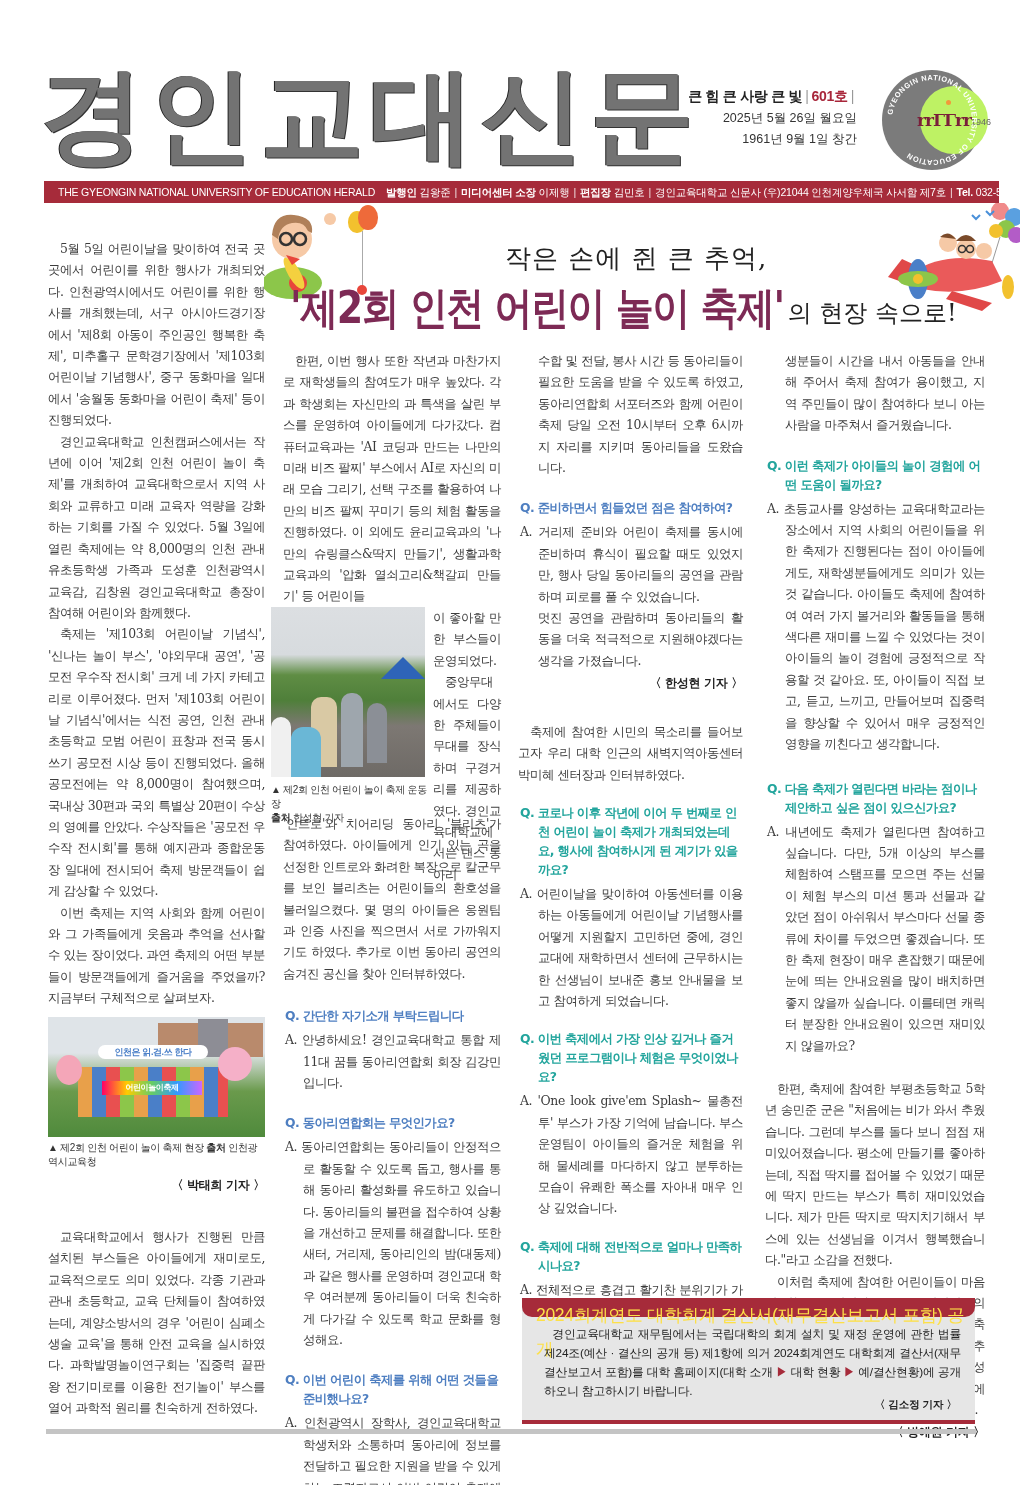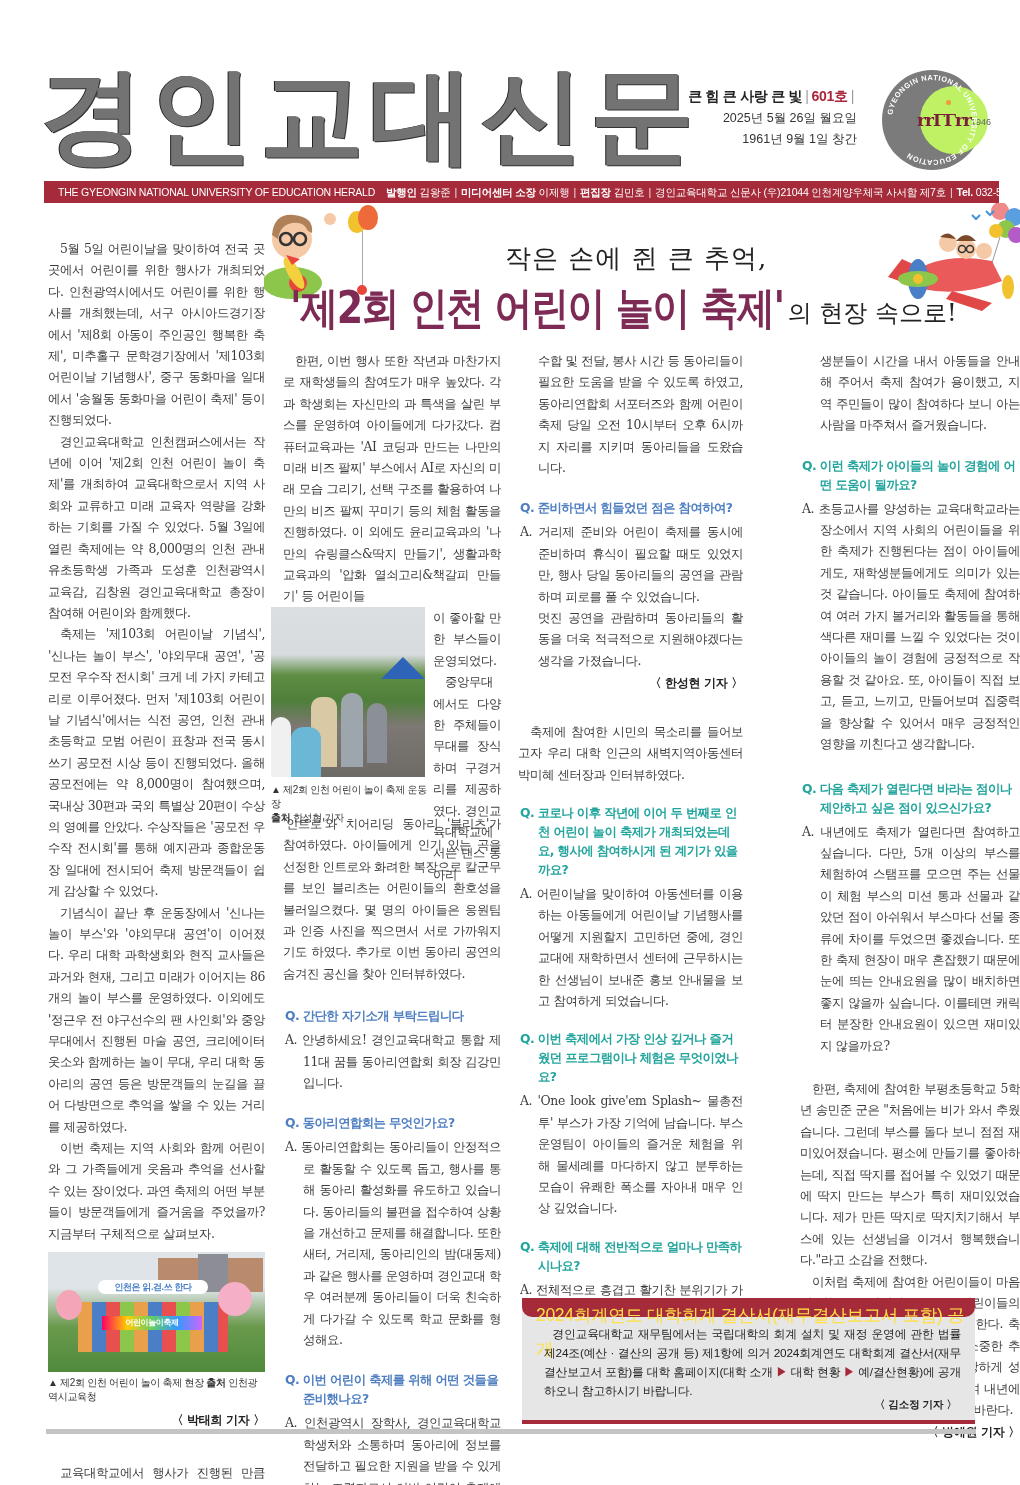--- a/index.html
+++ b/index.html
@@ -58,21 +58,21 @@
   .deco-balloon { border-radius: 50% 50% 48% 48%; }
   .string { position: absolute; width: 1px; background: #aaa; }
 
   
   .col { position: absolute; font-family: "DejaVu Serif", "Liberation Serif", serif; font-size: 12.4px; line-height: 21.4px; color: #3c3c3c; letter-spacing: -0.4px; }
   .col p { text-align: justify; text-indent: 12px; }
   .col p.noindent { text-indent: 0; }
   .col1 { left: 48px; top: 238px; width: 217px; }
   .col2 { left: 283px; top: 350px; width: 218px; }
   .col3 { left: 518px; top: 350px; width: 225px; }
-  .col4 { left: 800px; top: 350px; width: 220px; }
+  .col4 { left: 765px; top: 350px; width: 220px; }
 
   .q { font-family: "DejaVu Sans", sans-serif; font-weight: bold; font-size: 12.4px; line-height: 19px; padding-left: 20px; text-indent: -18px; letter-spacing: -0.6px; margin-top: 16px; }
   .q.blue { color: #4f7fc1; }
   .q.teal { color: #23a59d; }
   .a { padding-left: 20px; text-indent: -18px; text-align: justify; margin-top: 4px; }
   .byline { text-align: right; font-family: "DejaVu Sans", sans-serif; font-weight: bold; font-size: 12px; color: #222; margin-top: 2px; letter-spacing: -0.3px; }
 
   .photo { position: relative; overflow: hidden; }
   .caption { font-family: "Liberation Sans", sans-serif; font-size: 10px; line-height: 14px; color: #333; margin-top: 4px; letter-spacing: -0.3px; }
   .caption b { font-weight: bold; }
@@ -176,21 +176,20 @@
     <path d="M74 38 Q84 26 94 38" fill="#7a4a2a"></path>
     <path d="M58 34 Q66 26 74 36" fill="#7a4a2a"></path>
     <ellipse cx="126" cy="84" rx="6" ry="12" fill="#f2c12e"></ellipse>
   </svg>
 </section>
 
 <article class="col col1">
   <p>5월 5일 어린이날을 맞이하여 전국 곳곳에서 어린이를 위한 행사가 개최되었다. 인천광역시에서도 어린이를 위한 행사를 개최했는데, 서구 아시아드경기장에서 '제8회 아동이 주인공인 행복한 축제', 미추홀구 문학경기장에서 '제103회 어린이날 기념행사', 중구 동화마을 일대에서 '송월동 동화마을 어린이 축제' 등이 진행되었다.</p>
   <p>경인교육대학교 인천캠퍼스에서는 작년에 이어 '제2회 인천 어린이 놀이 축제'를 개최하여 교육대학으로서 지역 사회와 교류하고 미래 교육자 역량을 강화하는 기회를 가질 수 있었다. 5월 3일에 열린 축제에는 약 8,000명의 인천 관내 유초등학생 가족과 도성훈 인천광역시 교육감, 김창원 경인교육대학교 총장이 참여해 어린이와 함께했다.</p>
   <p>축제는 '제103회 어린이날 기념식', '신나는 놀이 부스', '야외무대 공연', '공모전 우수작 전시회' 크게 네 가지 카테고리로 이루어졌다. 먼저 '제103회 어린이날 기념식'에서는 식전 공연, 인천 관내 초등학교 모범 어린이 표창과 전국 동시 쓰기 공모전 시상 등이 진행되었다. 올해 공모전에는 약 8,000명이 참여했으며, 국내상 30편과 국외 특별상 20편이 수상의 영예를 안았다. 수상작들은 '공모전 우수작 전시회'를 통해 예지관과 종합운동장 일대에 전시되어 축제 방문객들이 쉽게 감상할 수 있었다.</p>
-  <p>기념식이 끝난 후 운동장에서 '신나는 놀이 부스'와 '야외무대 공연'이 이어졌다. 우리 대학 과학생회와 현직 교사들은 과거와 현재, 그리고 미래가 이어지는 86개의 놀이 부스를 운영하였다. 이외에도 '정근우 전 야구선수의 팬 사인회'와 중앙무대에서 진행된 마술 공연, 크리에이터 옷소와 함께하는 놀이 무대, 우리 대학 동아리의 공연 등은 방문객들의 눈길을 끌어 다방면으로 추억을 쌓을 수 있는 거리를 제공하였다.</p>
   <p>이번 축제는 지역 사회와 함께 어린이와 그 가족들에게 웃음과 추억을 선사할 수 있는 장이었다. 과연 축제의 어떤 부분들이 방문객들에게 즐거움을 주었을까? 지금부터 구체적으로 살펴보자.</p>
 
   <div class="photo" style="width:217px;height:120px;margin-top:8px;background:linear-gradient(#dfe4e8 0%, #dfe4e8 30%, #6a9a4c 62%, #4f8a3c 100%)">
     <div style="position:absolute;left:110px;top:6px;width:105px;height:34px;background:#b98a6c"></div>
     <div style="position:absolute;left:150px;top:2px;width:30px;height:38px;background:#8d8d95"></div>
     <div style="position:absolute;left:50px;top:28px;width:110px;height:14px;background:#fff;border-radius:8px;font-family:'Liberation Sans',sans-serif;font-size:9px;font-weight:bold;color:#4a7fc8;text-align:center;line-height:14px">인천은 읽.걷.쓰 한다</div>
     <div style="position:absolute;left:30px;top:50px;width:150px;height:50px;background:repeating-linear-gradient(90deg,#e8a04a 0 14px,#4a7fc8 14px 28px,#e85050 28px 42px,#8cc64a 42px 56px)"></div>
     <div style="position:absolute;left:54px;top:64px;width:100px;height:14px;background:linear-gradient(90deg,#f06,#fc0,#6c6,#39f,#c6f);font-family:'Liberation Sans',sans-serif;font-size:8px;font-weight:bold;color:#fff;text-align:center;line-height:14px">어린이놀이축제</div>
     <div style="position:absolute;left:8px;top:38px;width:26px;height:30px;border-radius:50%;background:#f4a6b8"></div>
     <div style="position:absolute;left:170px;top:30px;width:34px;height:34px;border-radius:50%;background:#f5b0c8"></div>

